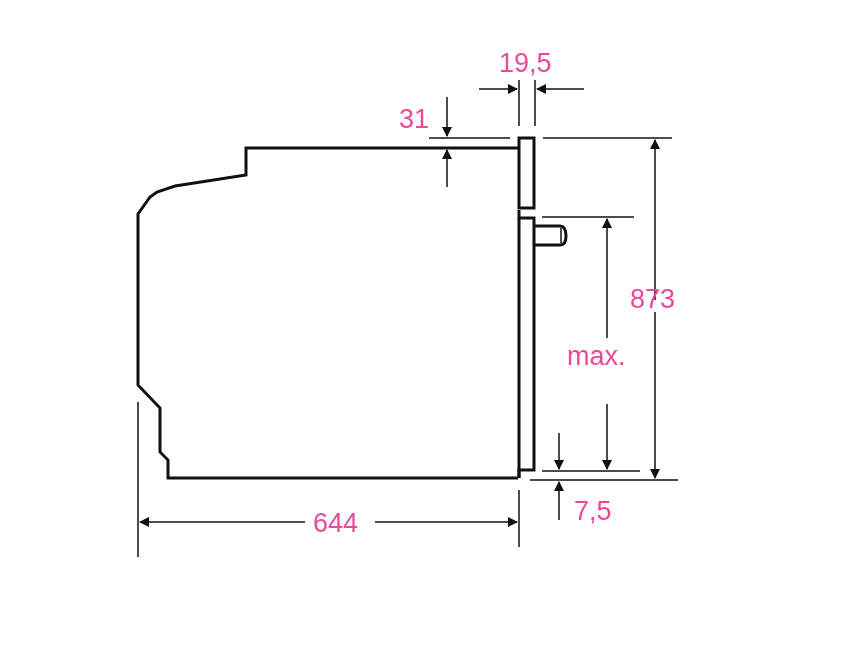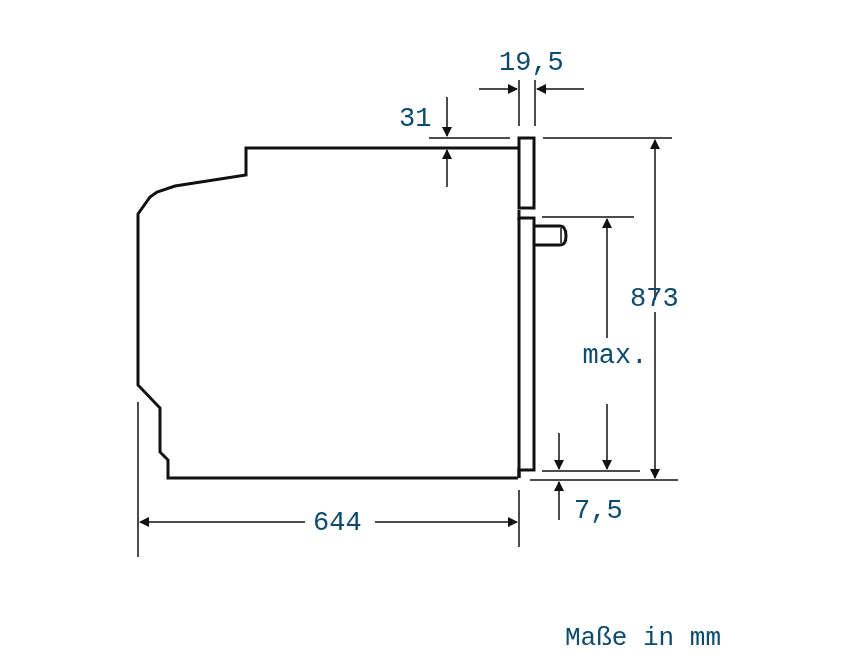--- a/index.html
+++ b/index.html
@@ -1,27 +1,27 @@
 <!DOCTYPE html>
 <html><head>
   <meta charset="utf-8">
   <style>
     html, body { margin: 0; padding: 0; background: #ffffff; }
     body { width: 860px; height: 660px; position: relative; overflow: hidden; }
     .stage { position: absolute; left: 0; top: 0; width: 860px; height: 660px; }
     svg { position: absolute; left: 0; top: 0; }
     .lbl {
       position: absolute;
-      font-family: Liberation Mono, monospace;
-      color: #0c4a6e;
+      font-family: Liberation Sans, sans-serif;
+      color: #ec4899;
       font-size: 27px;
       line-height: 1;
       white-space: nowrap;
     }
-    .lbl.center { text-align: center; margin-left: 8px; }
+    .lbl.center { text-align: left; }
   </style>
 </head>
 <body>
 
 <div class="stage">
   <svg width="860" height="660" viewBox="0 0 860 660">
     <defs>
       <marker id="ah" markerWidth="10" markerHeight="10" refX="9" refY="5" orient="auto" markerUnits="userSpaceOnUse" viewBox="0 0 10 10">
         <path d="M0,0 L10,5 L0,10 z" fill="#111"></path>
       </marker>
@@ -66,14 +66,13 @@
     <line x1="305" y1="522" x2="140" y2="522" stroke="#111" stroke-width="1.5" marker-end="url(#ah)"></line>
     <line x1="375" y1="522" x2="517" y2="522" stroke="#111" stroke-width="1.5" marker-end="url(#ah)"></line>
   </svg>
 
   <div class="lbl" style="left:399px; top:106px;">31</div>
   <div class="lbl" style="left:499px; top:50px;">19,5</div>
   <div class="lbl" style="left:630px; top:286px;">873</div>
   <div class="lbl center" style="left:567px; top:343px; width:80px;">max.</div>
   <div class="lbl" style="left:574px; top:498px;">7,5</div>
   <div class="lbl" style="left:313px; top:510px;">644</div>
-  <div class="lbl" style="left:565px; top:625px; font-size:26px;">Maße in mm</div>
 </div>
 
 </body></html>

